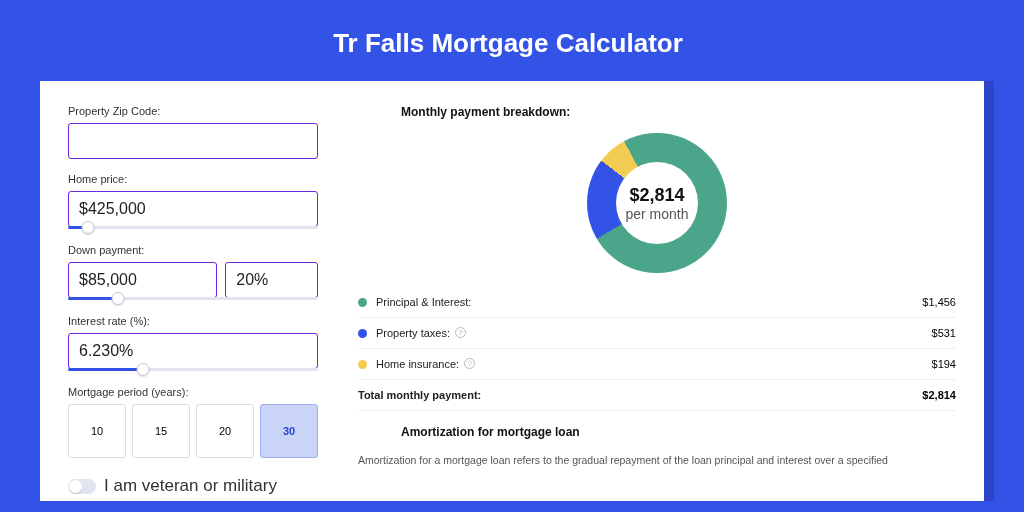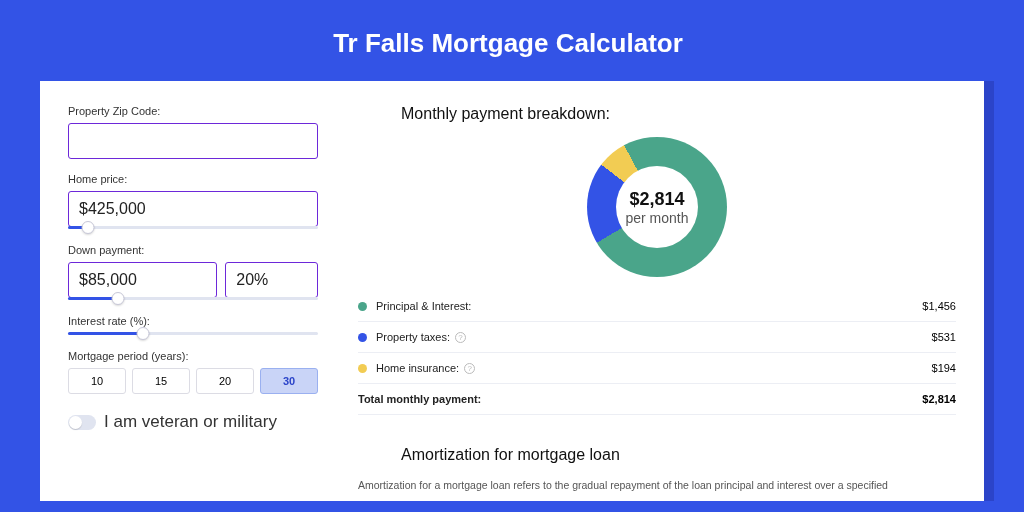--- a/index.html
+++ b/index.html
@@ -84,21 +84,21 @@
     box-shadow: 0 1px 2px rgba(0,0,0,.15);
     transform: translateX(-50%);
   }
   .periods { display: flex; gap: 6px; }
   .period-btn {
     flex: 1;
     border: 1px solid #dcdce4;
     border-radius: 3px;
     background: #fff;
     font-size: 11px;
-    padding: 6px 0;
+    padding: 20px 0;
     text-align: center;
     cursor: pointer;
   }
   .period-btn.active {
     background: #c9d4f7;
     border-color: #9ab0f0;
     color: #2b44c9;
     font-weight: 600;
   }
   .toggle-row {
@@ -117,22 +117,22 @@
     position: absolute;
     left: 1px; top: 1px;
     width: 13px; height: 13px;
     background: #fff;
     border-radius: 50%;
     box-shadow: 0 1px 1px rgba(0,0,0,.15);
   }
   .toggle-label { font-size: 17px; color: #333; }
 
   .section-title {
-    font-size: 16px;
-    font-weight: 400;
+    font-size: 12px;
+    font-weight: 700;
     color: #111;
     margin-bottom: 14px;
     padding-left: 43px;
   }
   .donut-wrap {
     display: flex;
     justify-content: center;
     margin-bottom: 10px;
   }
   .donut {
@@ -166,35 +166,35 @@
     border-bottom: 1px solid #eceef4;
     font-size: 11px;
   }
   .legend-row.total { font-weight: 700; }
   .dot {
     width: 9px; height: 9px;
     border-radius: 50%;
     margin-right: 9px;
     flex-shrink: 0;
   }
-  .legend-label { flex: 1; display: flex; align-items: flex-end; gap: 5px; color: #222; }
+  .legend-label { flex: 1; display: flex; align-items: flex-start; gap: 5px; color: #222; }
   .legend-value { }
   .info-icon {
     width: 11px; height: 11px;
     border: 1px solid #bbb;
     border-radius: 50%;
     font-size: 8px;
     color: #bbb;
     display: inline-flex;
     align-items: center;
     justify-content: center;
   }
 
   .amort {
-    margin-top: 31px;
+    margin-top: 14px;
   }
   .amort-text {
     font-size: 10.5px;
     color: #555;
     line-height: 1.5;
     margin-top: 8px;
   }
 </style>
 </head>
 <body>
@@ -229,20 +229,21 @@
         </div>
         <div class="slider-wrap">
           <div class="slider-track"></div>
           <div class="slider-fill" id="dp-fill" style="width: 20%;"></div>
           <div class="slider-thumb" id="dp-thumb" style="left: 20%;"></div>
         </div>
       </div>
 
       <div class="field">
         <span class="label">Interest rate (%):</span>
+        <input class="input" value="6.230%" style="">
         <div class="slider-wrap">
           <div class="slider-track"></div>
           <div class="slider-fill" id="ir-fill" style="width: 30%;"></div>
           <div class="slider-thumb" id="ir-thumb" style="left: 30%;"></div>
         </div>
       </div>
 
       <div class="field">
         <span class="label">Mortgage period (years):</span>
         <div class="periods" id="periods">

